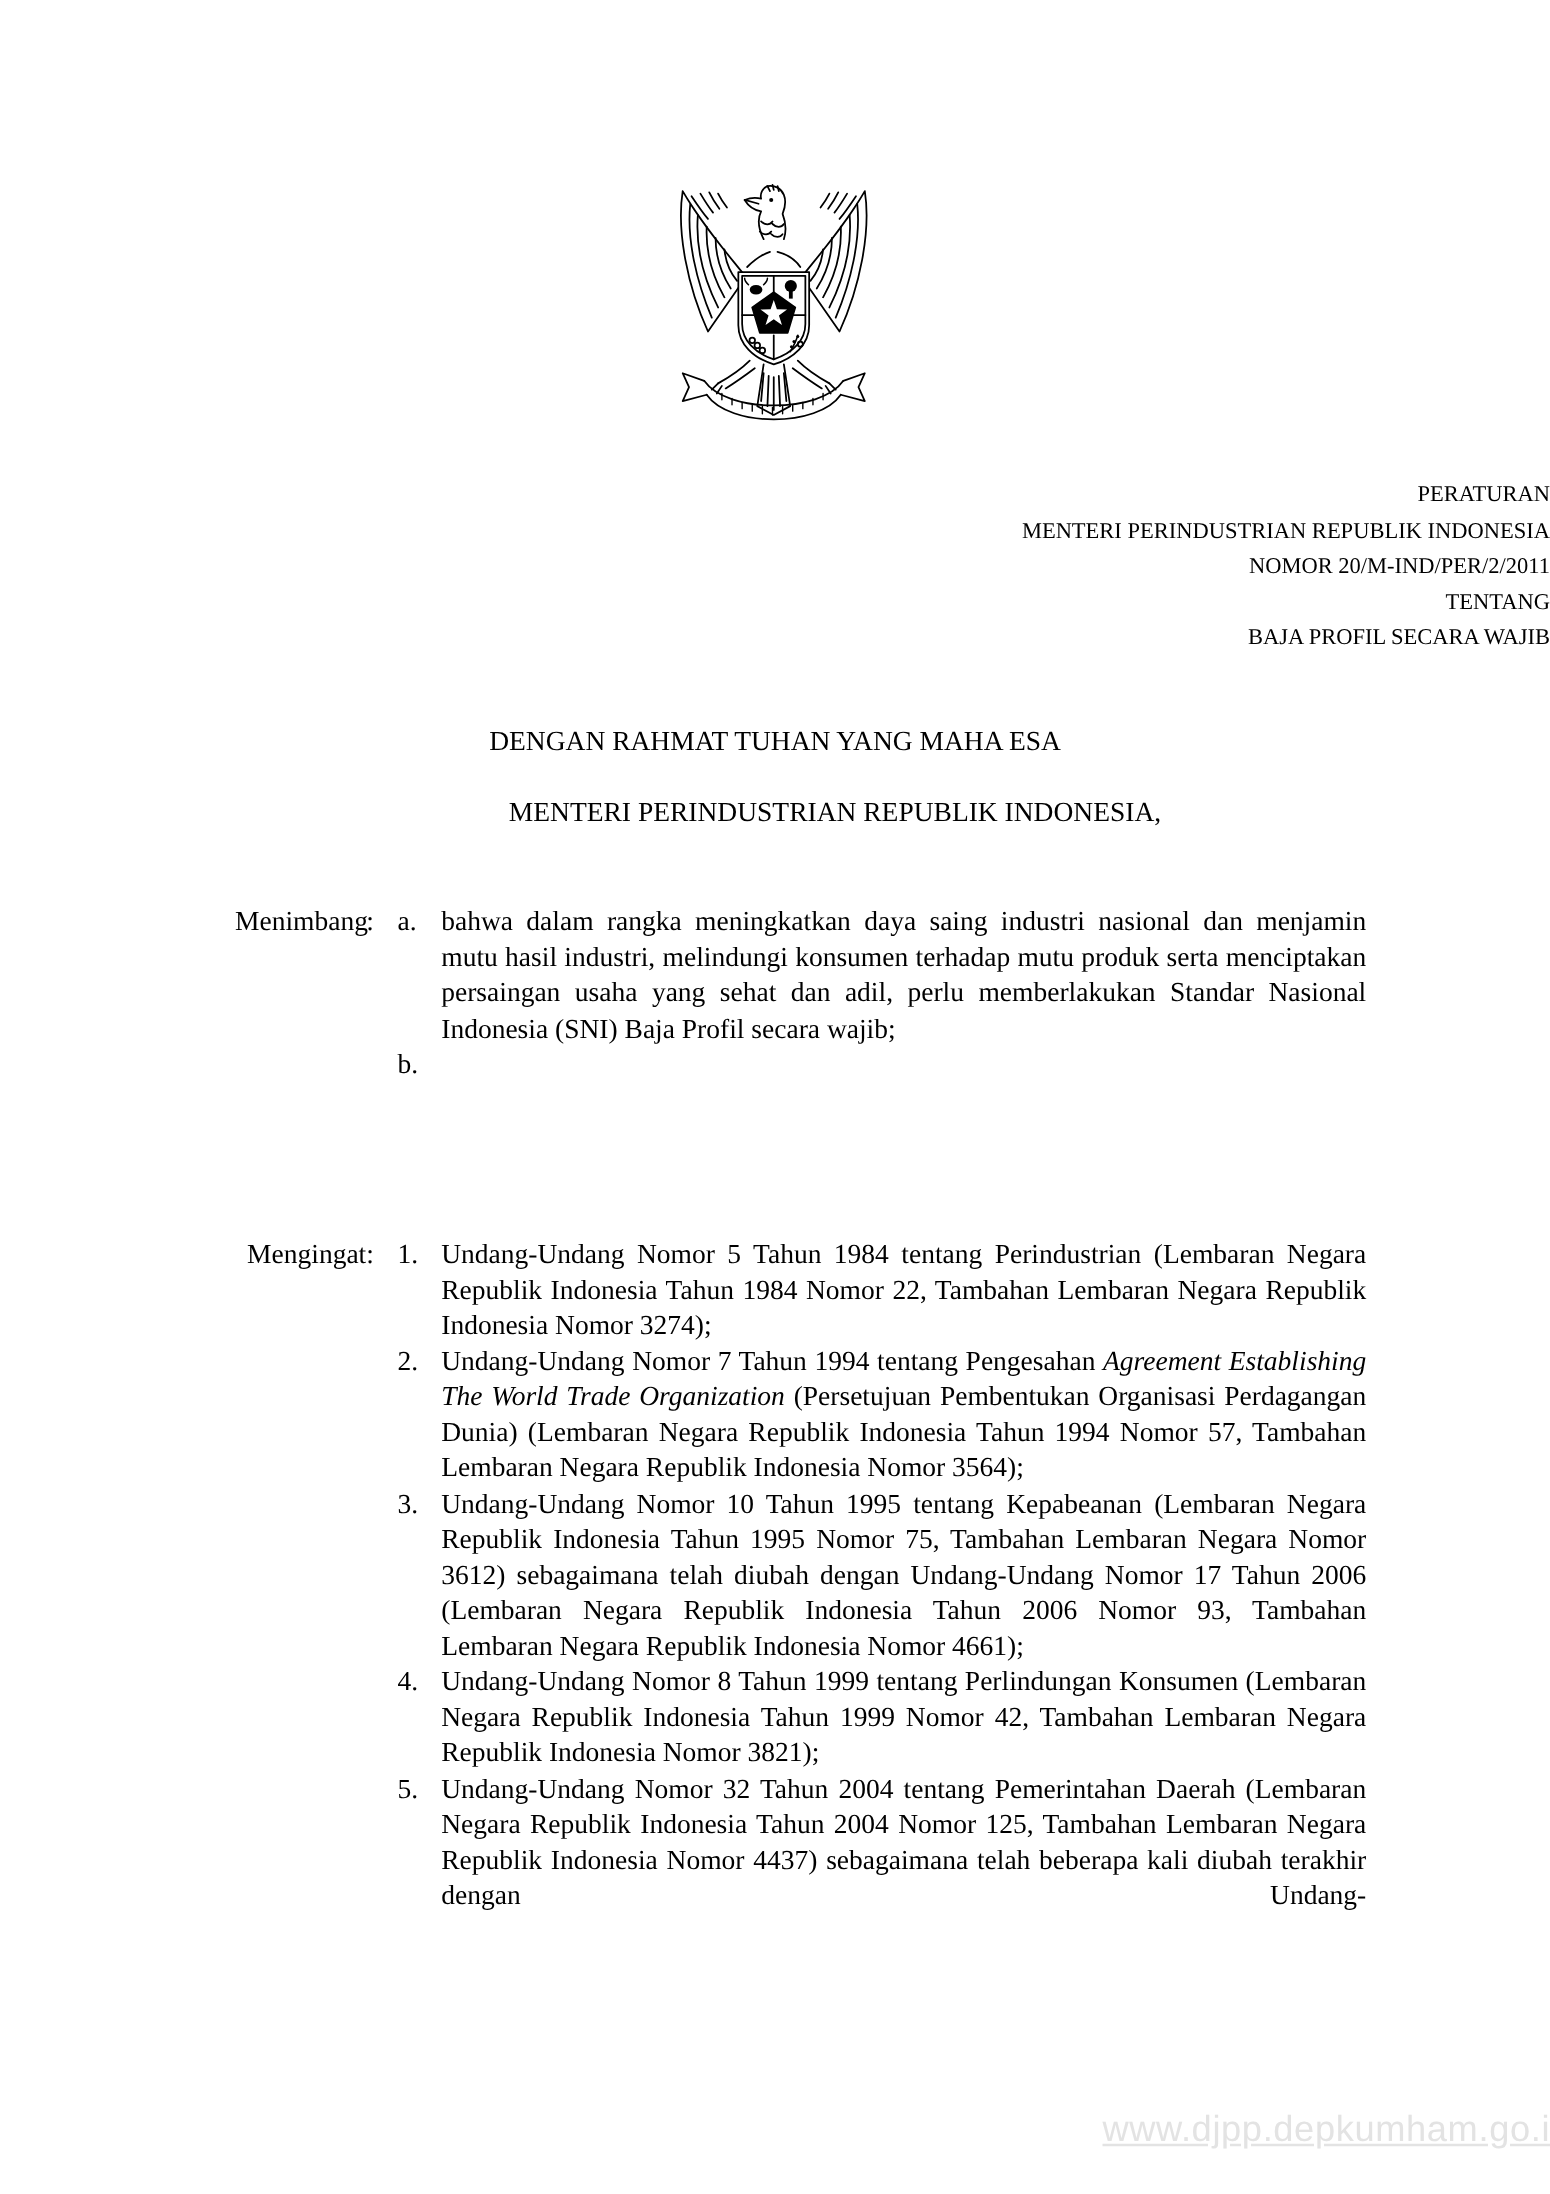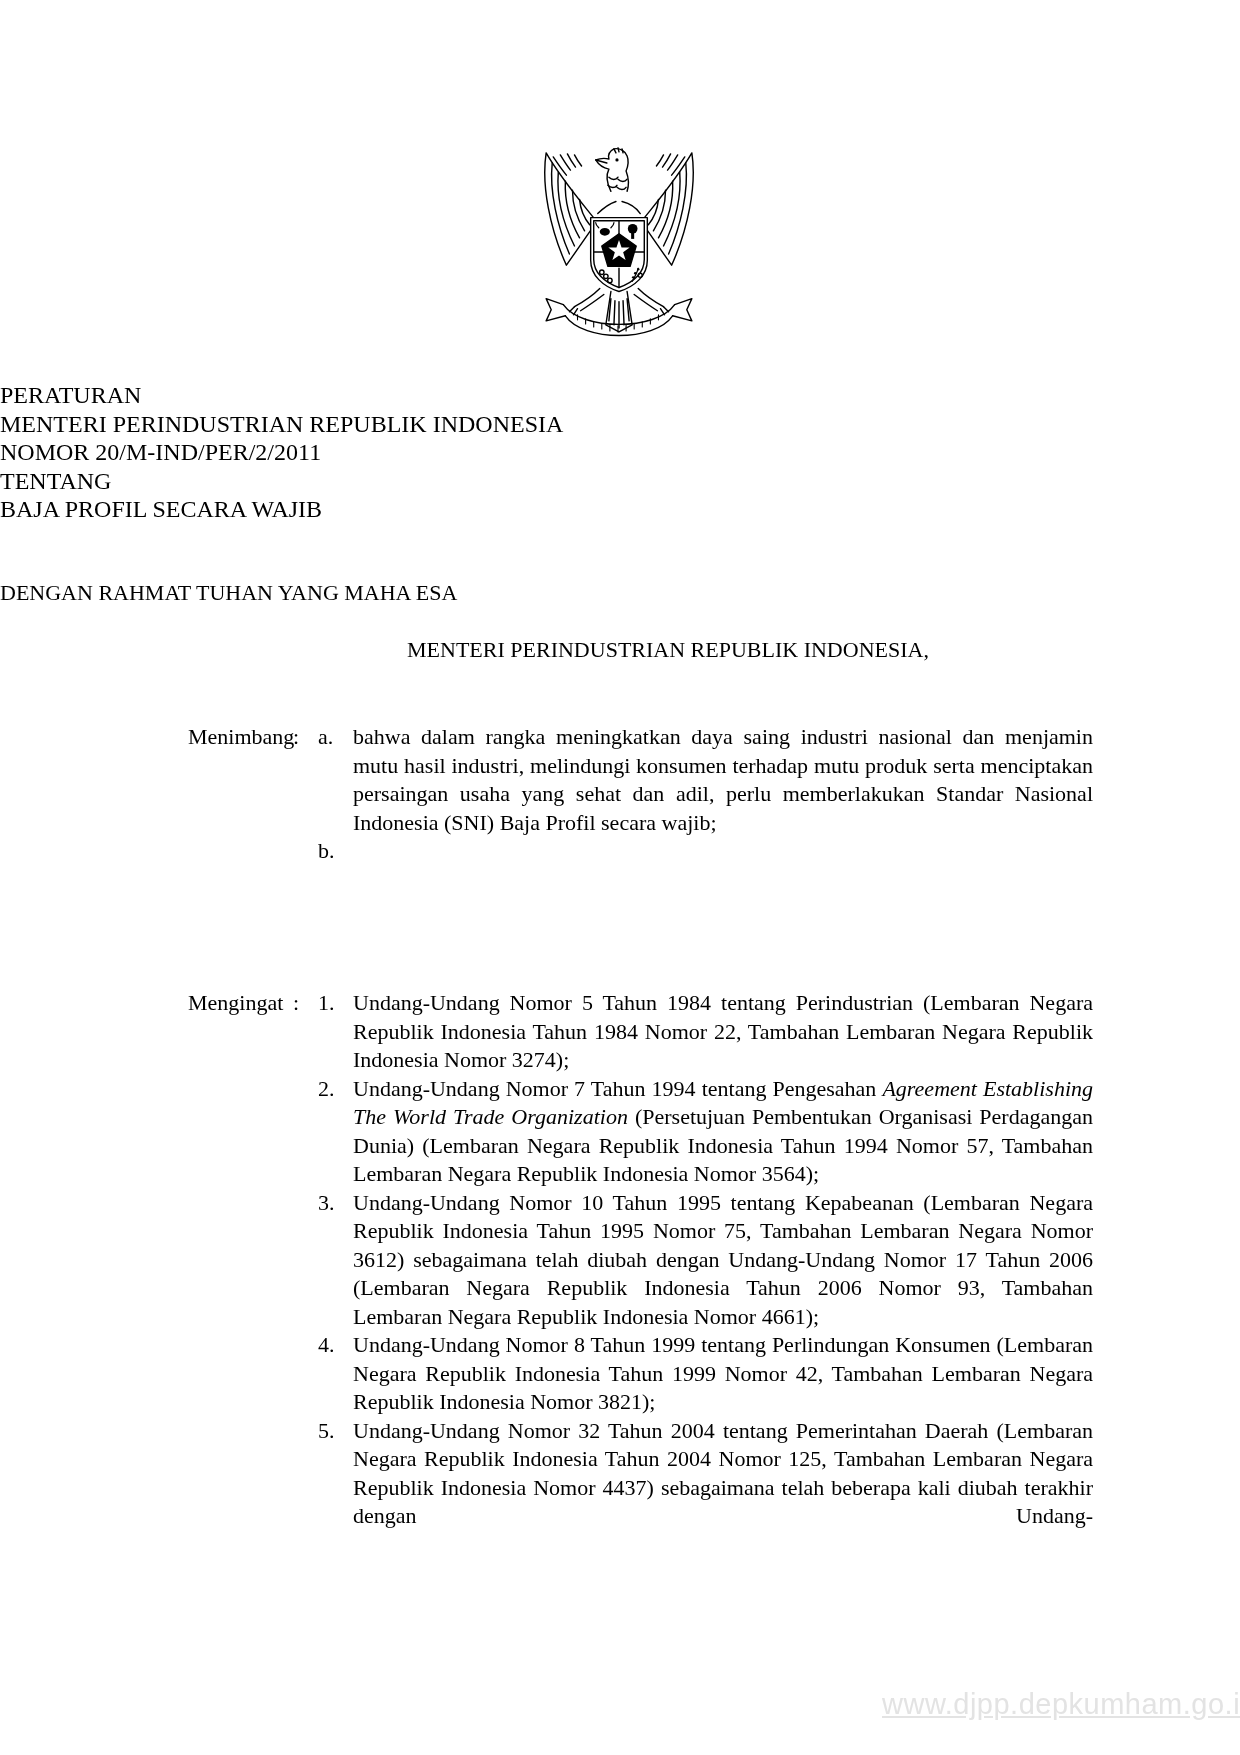--- a/index.html
+++ b/index.html
@@ -7,38 +7,38 @@
     position:relative;
     width:1240px;height:1755px;
     background:#ffffff;
     font-family:"Liberation Serif", serif;
     color:#000;
     overflow:hidden;
   }
   .emblem{position:absolute;left:533px;top:146px;width:172px;height:204px;}
   .title-block{
     position:absolute;top:381px;left:0;width:1240px;
-    text-align:left;font-size:24px;line-height:28.5px;
+    text-align:right;font-size:18px;line-height:28.5px;
   }
   .invocation{
     position:absolute;top:579px;left:0;width:1240px;
-    font-size:22px;line-height:28.5px;
+    text-align:center;font-size:22px;line-height:28.5px;
   }
   .authority{
     position:absolute;top:636px;left:0;width:1240px;
     text-align:center;font-size:22px;line-height:28.5px;padding-left:48px;
   }
   .clause-section{
     position:absolute;left:140px;width:953px;
     display:grid;grid-template-columns:153px 25px 1fr;
     font-size:22px;line-height:28.5px;
   }
   .sec-menimbang{top:723px;}
   .sec-mengingat{top:989px;font-family:Liberation Serif, serif;}
-  .clause-label{text-align:left;margin-left:48px;}
+  .clause-label{text-align:right;margin-left:48px;}
   .clause-colon{text-align:left;}
   ol.clause-list{list-style:none;margin:0;padding:0;}
   ol.clause-list li{
     position:relative;padding-left:35px;
     text-align:justify;
   }
   ol.clause-list .marker{position:absolute;left:0;top:0;}
   .italic{font-style:italic;}
   .justify-last{text-align-last:justify;}
   .watermark{

